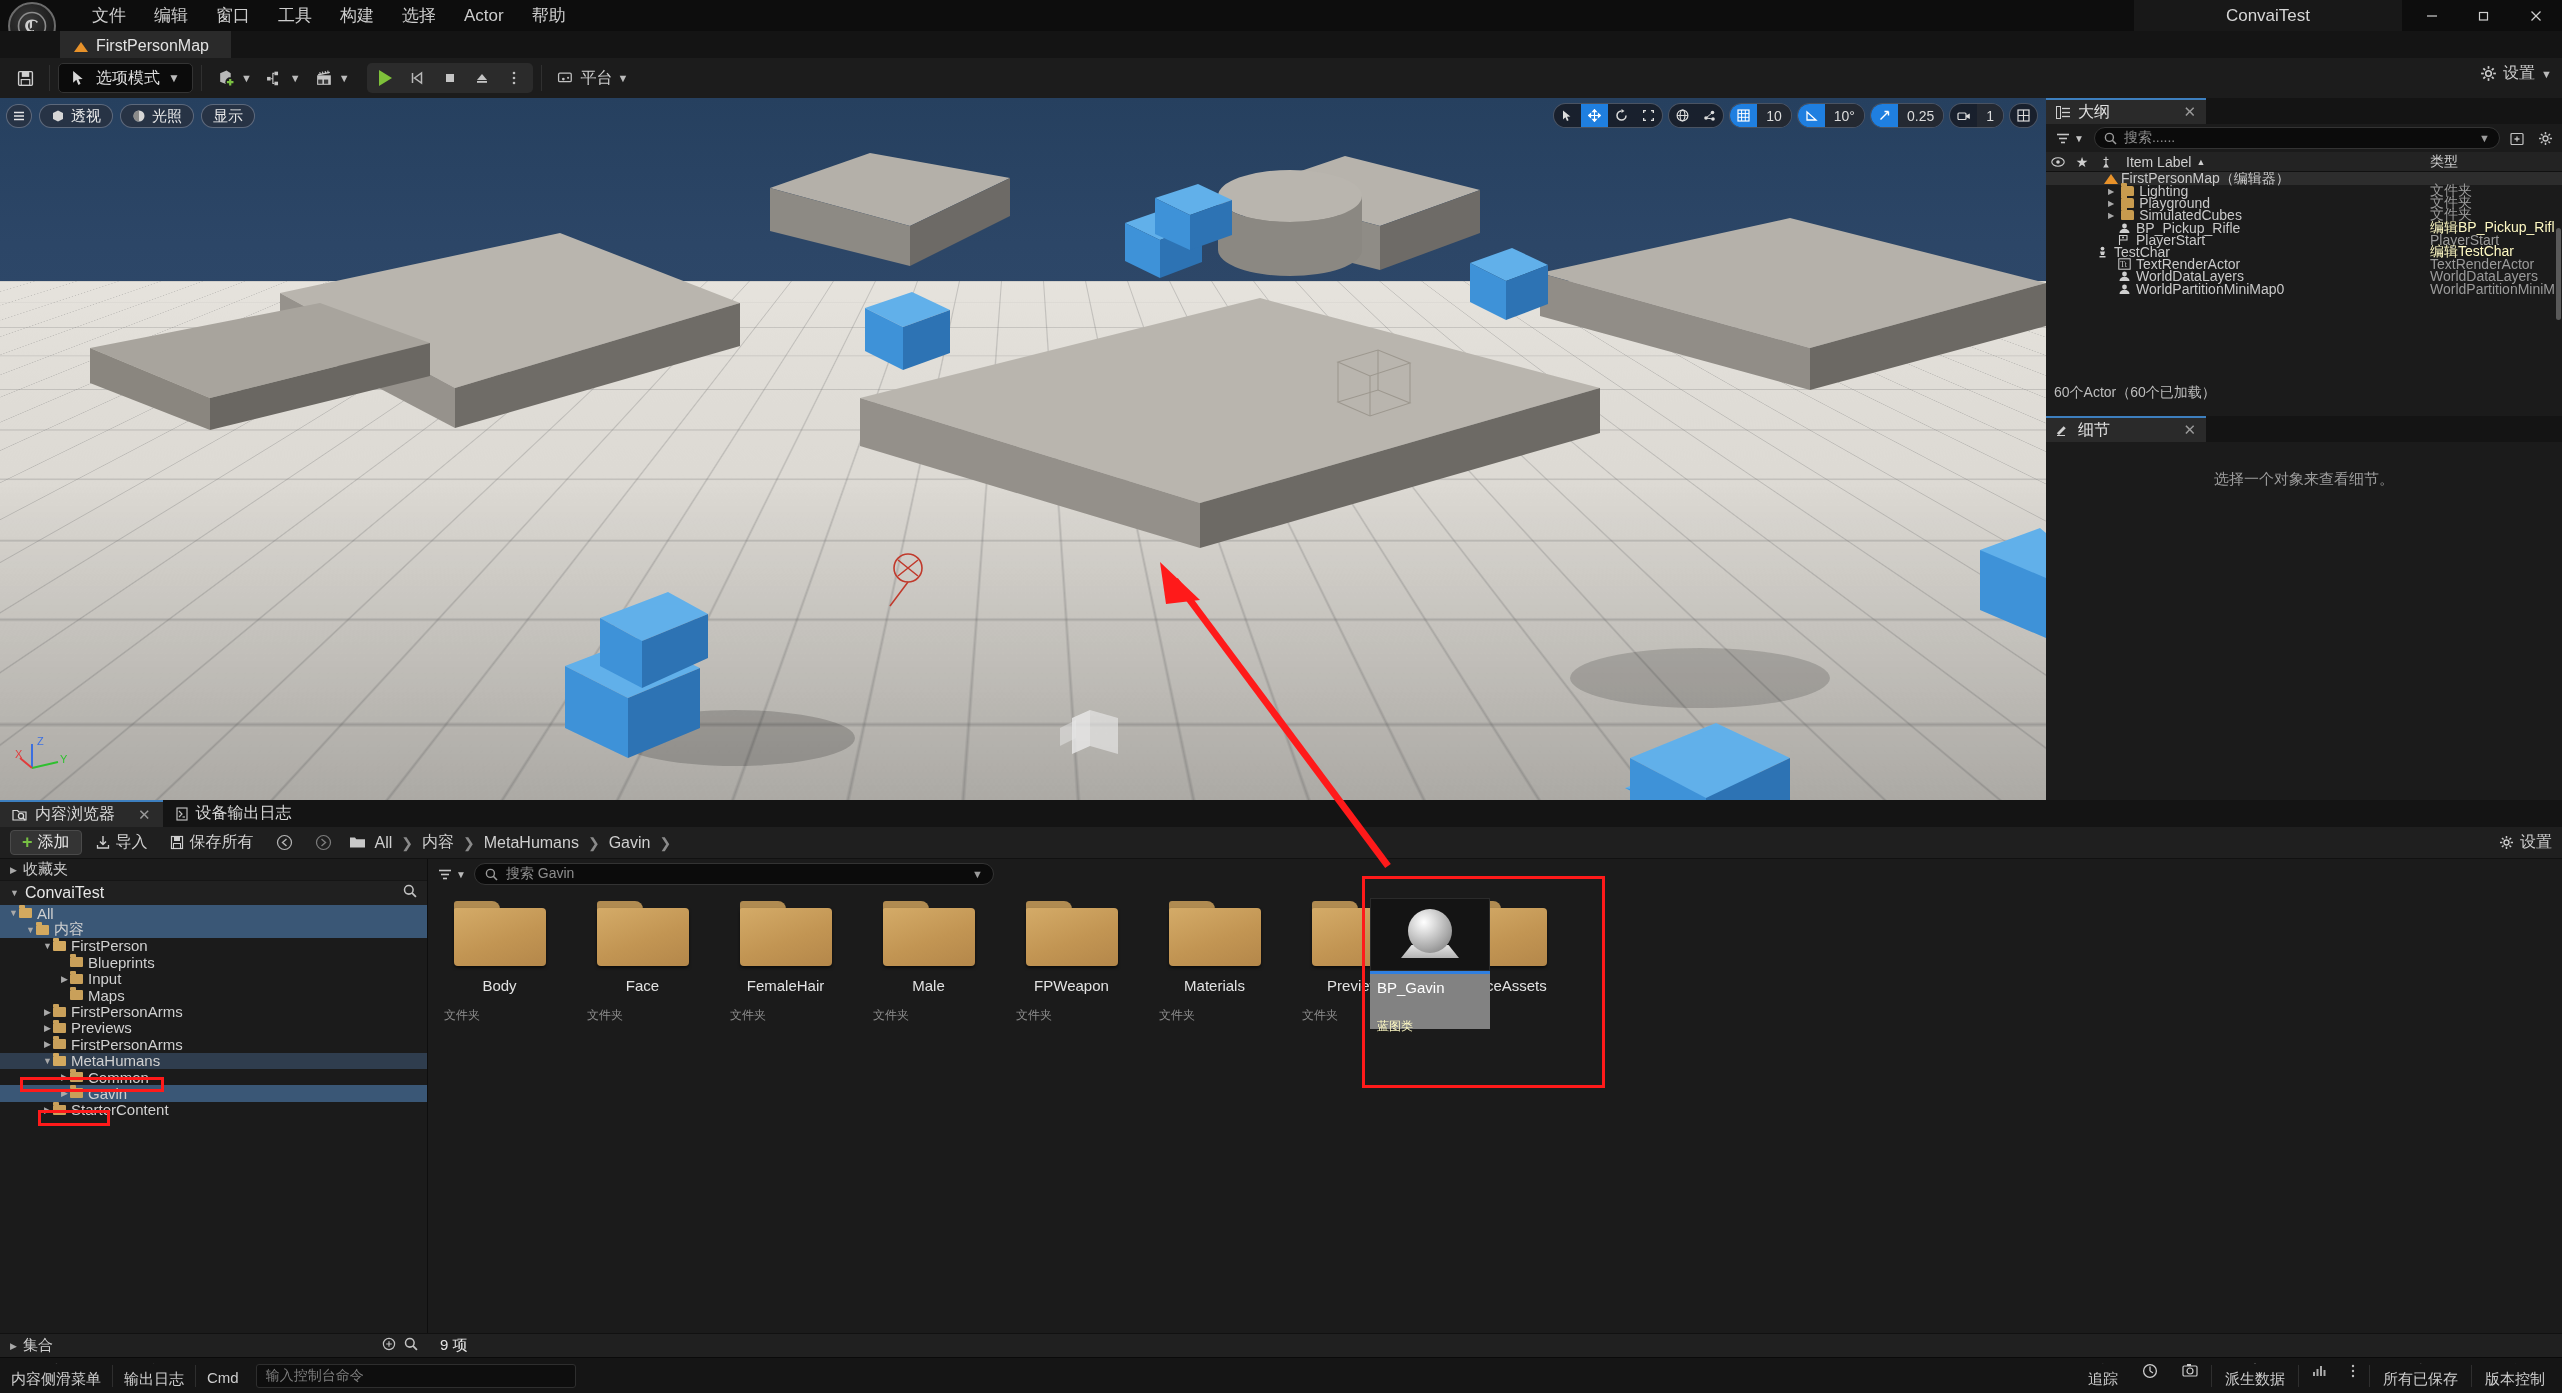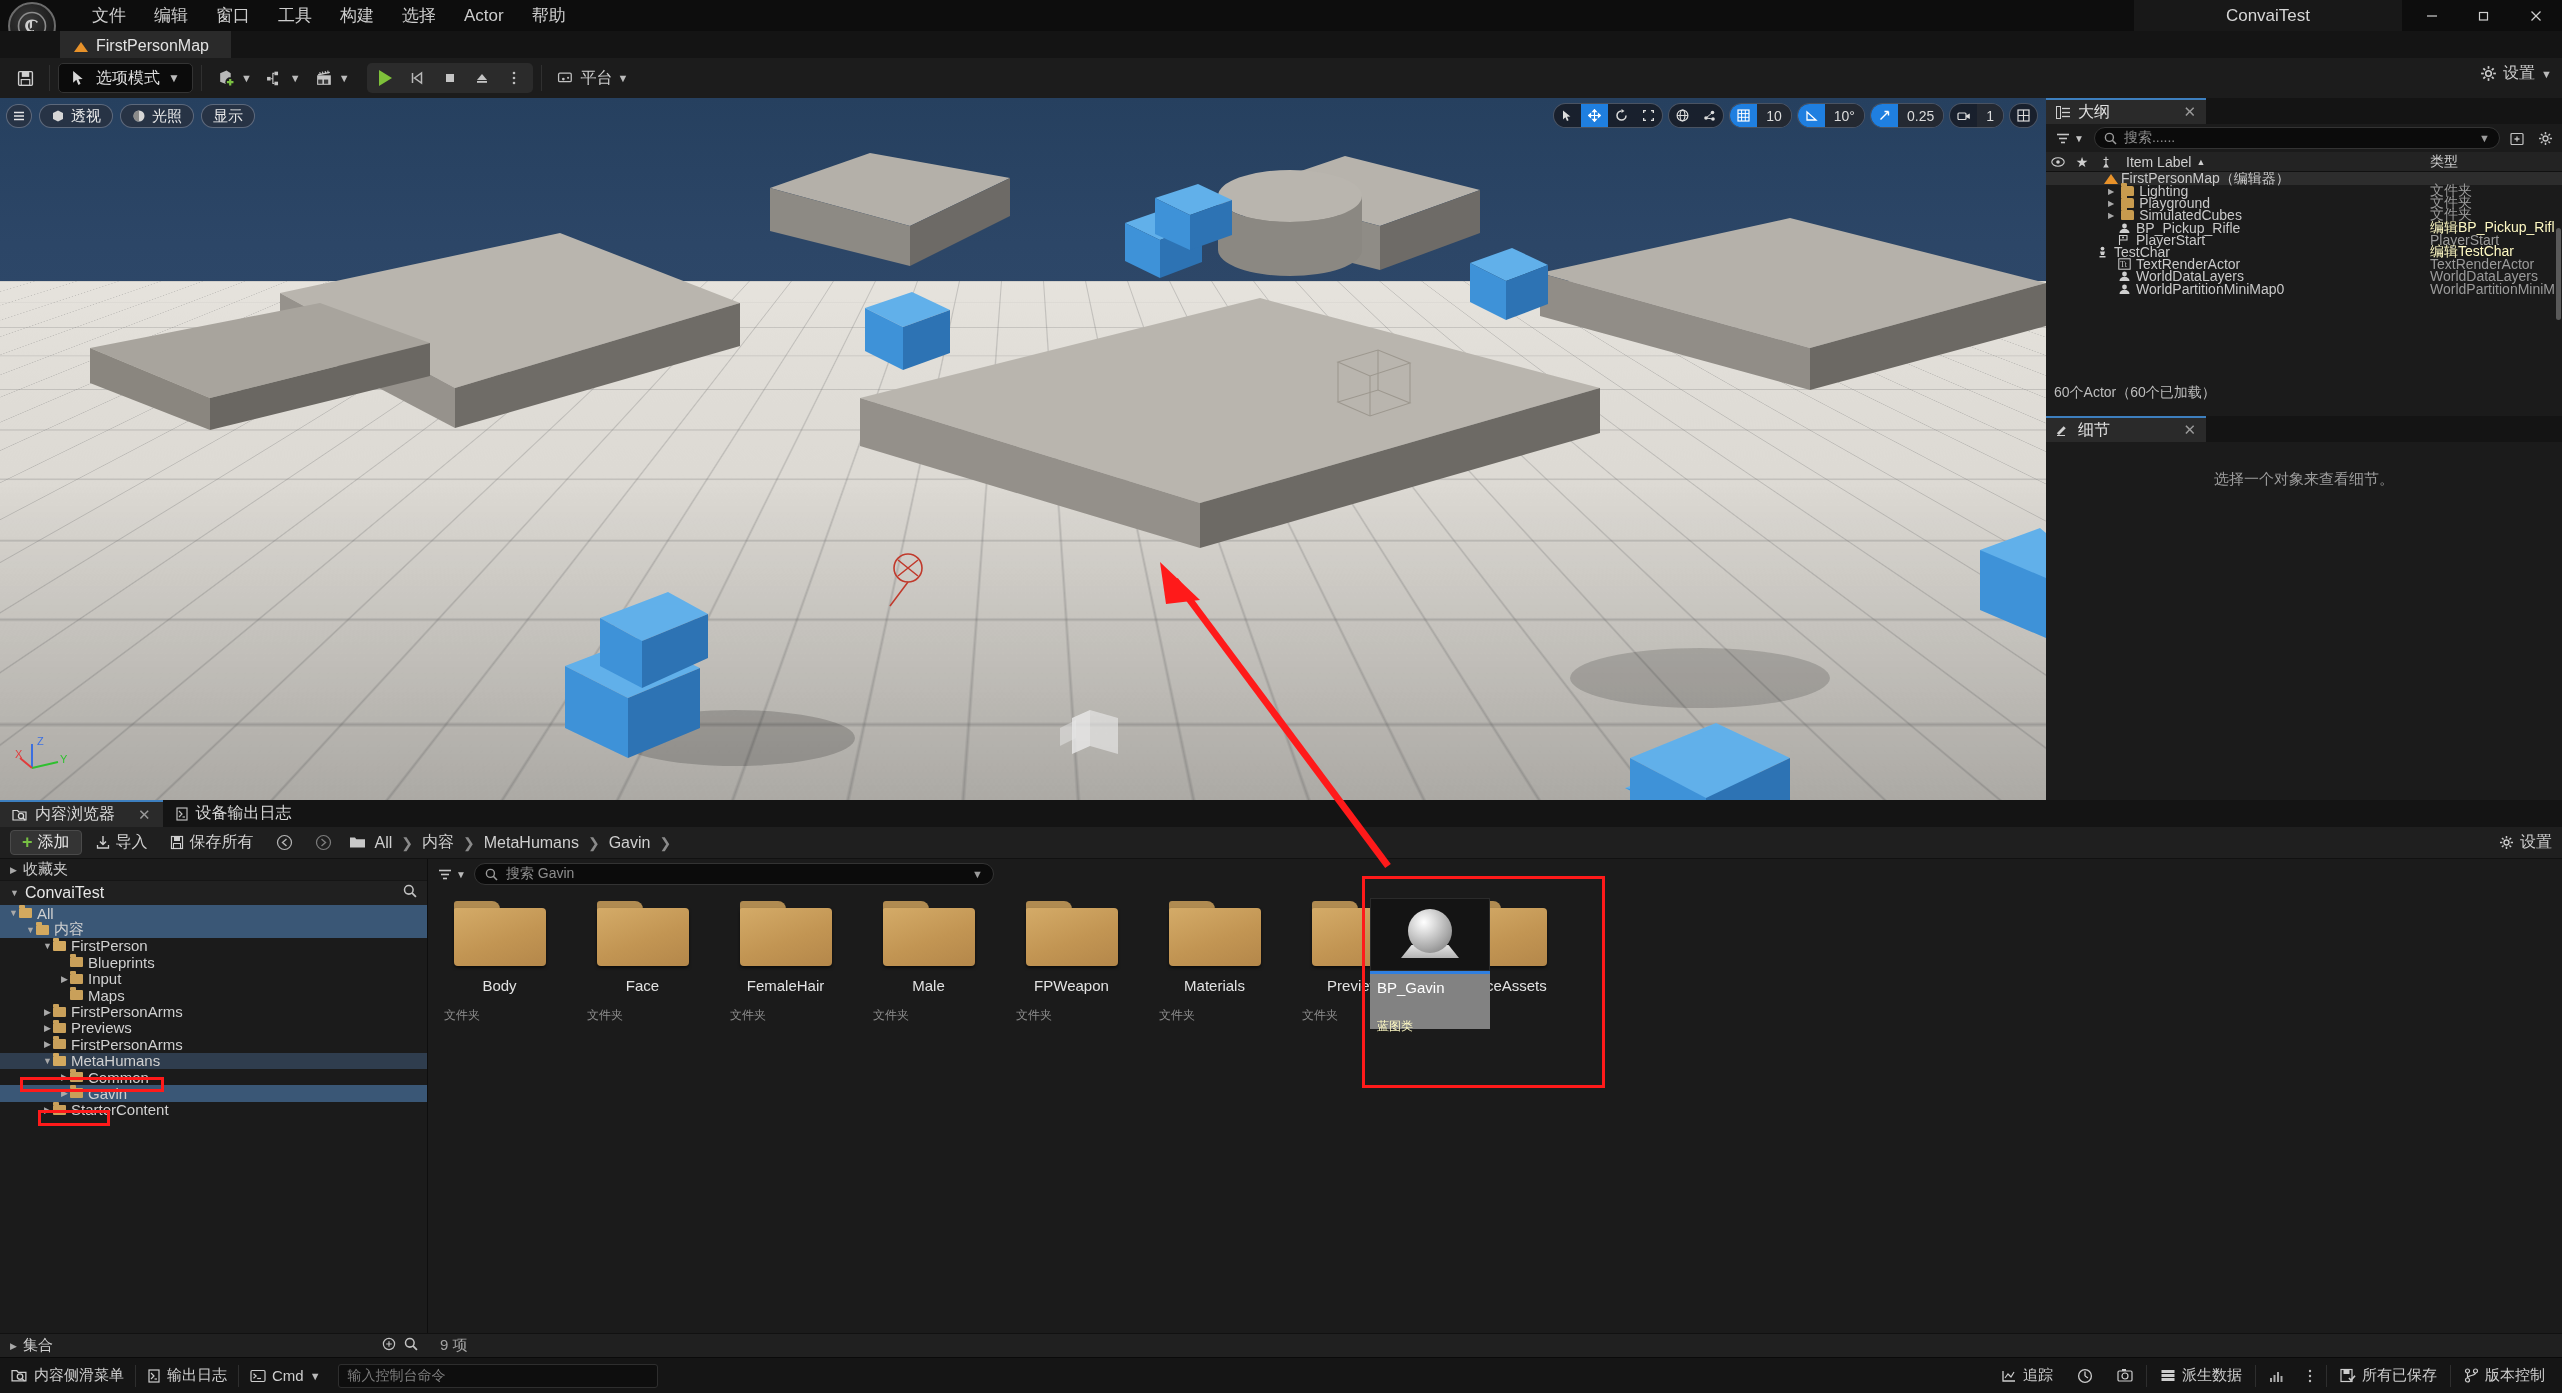--- a/index.html
+++ b/index.html
@@ -177,26 +177,26 @@
             width:58px; height:13px; background:linear-gradient(180deg,#e4e4e4,#b3b3b3);
             clip-path:polygon(18% 0%, 82% 0%, 100% 100%, 0% 100%); }
   .ac-accent{ width:120px; height:3px; background:#2f7fe0; }
   .ac-info{ width:120px; height:55px; background:#828282; padding:5px 7px; }
   .ac-name{ font-size:15px; color:#ffffff; }
   .ac-type{ font-size:12px; color:#fef9c3; margin-top:22px; }
   .red-outline{ position:absolute; border:3px solid #ff1a1a; }
 
   .cb-status{ position:absolute; left:428px; bottom:0; width:2134px; height:24px; background:#202020;
               border-top:1px solid #111; display:flex; align-items:center; padding-left:12px;
-              font-size:15px; color:#a3a3a3; }
+              font-size:15px; color:#e5e5e5; }
 
   
   .statusbar{ position:absolute; left:0; bottom:0; width:2562px; height:36px; background:#151515;
               display:flex; align-items:center; border-top:1px solid #0a0a0a; }
-  .sb-item{ height:26px; display:flex; align-items:center; gap:6px; padding:0 11px; font-size:15px; color:#cdcdcd; }
+  .sb-item{ height:26px; display:flex; align-items:center; gap:6px; padding:0 11px; font-size:15px; color:#cdcdcd;flex-direction:column; }
   .sb-sep{ width:1px; height:22px; background:#2e2e2e; }
   .cmdbox{ width:320px; height:24px; background:#0e0e0e; border:1px solid #2e2e2e; border-radius:3px;
            display:flex; align-items:center; padding:0 9px; font-size:14px; color:#7c7c7c; margin-left:6px;}
   .sb-right{ margin-left:auto; display:flex; align-items:center; gap:2px; padding-right:6px; }
 
   
   .arrow-svg{ position:absolute; left:0; top:0; width:2562px; height:1393px; pointer-events:none; }
 </style>
 </head>
 <body>

